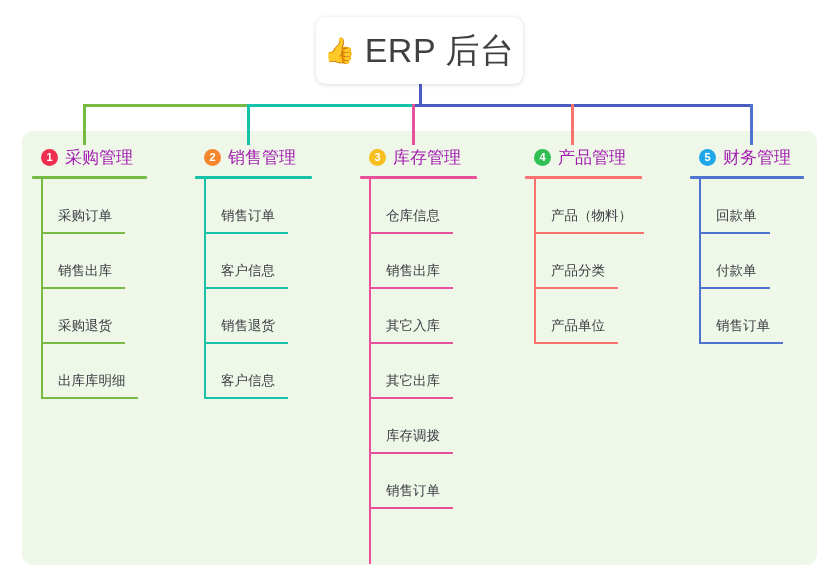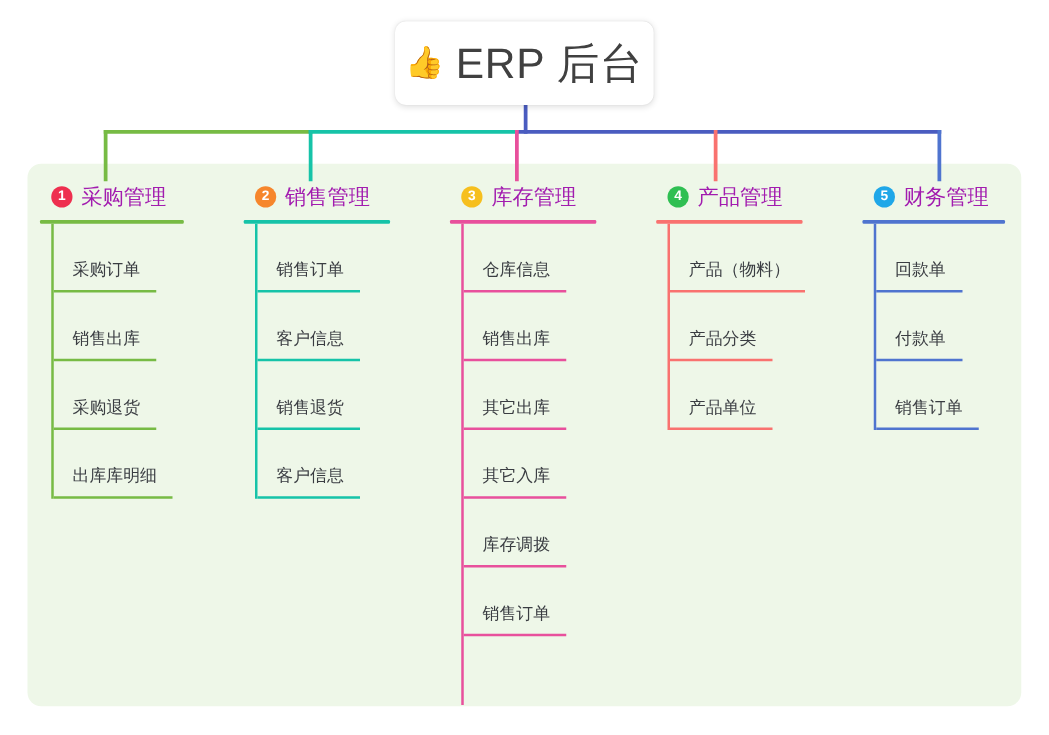--- a/index.html
+++ b/index.html
@@ -227,25 +227,25 @@
           <div class="spine" style="background: rgb(232, 80, 156); height: 385px;"></div>
           <div class="sub-item">
             <span class="sub-label">仓库信息</span>
             <div class="sub-rule" style="background: rgb(232, 80, 156); width: 82px;"></div>
           </div>
           <div class="sub-item">
             <span class="sub-label">销售出库</span>
             <div class="sub-rule" style="background: rgb(232, 80, 156); width: 82px;"></div>
           </div>
           <div class="sub-item">
+            <span class="sub-label">其它入库</span>
+            <div class="sub-rule" style="background: rgb(232, 80, 156); width: 82px;"></div>
+          </div>
+          <div class="sub-item">
             <span class="sub-label">其它出库</span>
-            <div class="sub-rule" style="background: rgb(232, 80, 156); width: 82px;"></div>
-          </div>
-          <div class="sub-item">
-            <span class="sub-label">其它入库</span>
             <div class="sub-rule" style="background: rgb(232, 80, 156); width: 82px;"></div>
           </div>
           <div class="sub-item">
             <span class="sub-label">库存调拨</span>
             <div class="sub-rule" style="background: rgb(232, 80, 156); width: 82px;"></div>
           </div>
           <div class="sub-item">
             <span class="sub-label">销售订单</span>
             <div class="sub-rule" style="background: rgb(232, 80, 156); width: 82px;"></div>
           </div>

